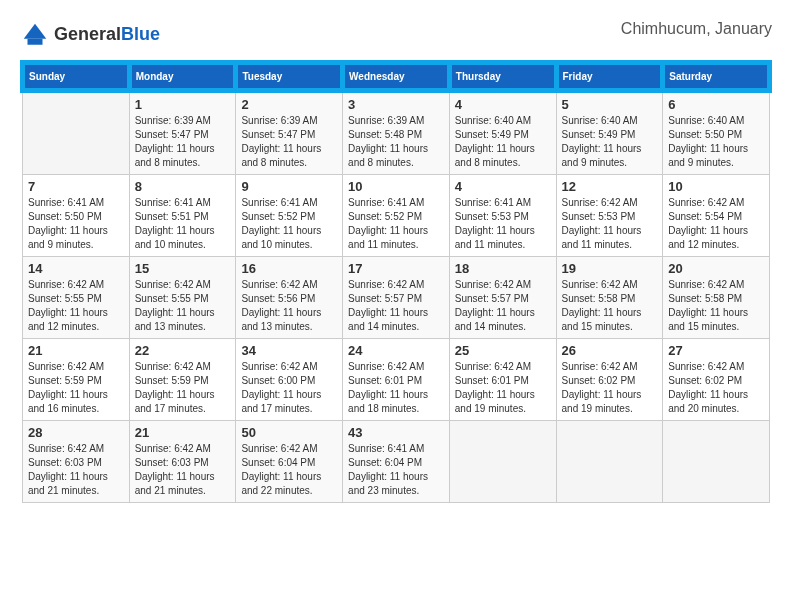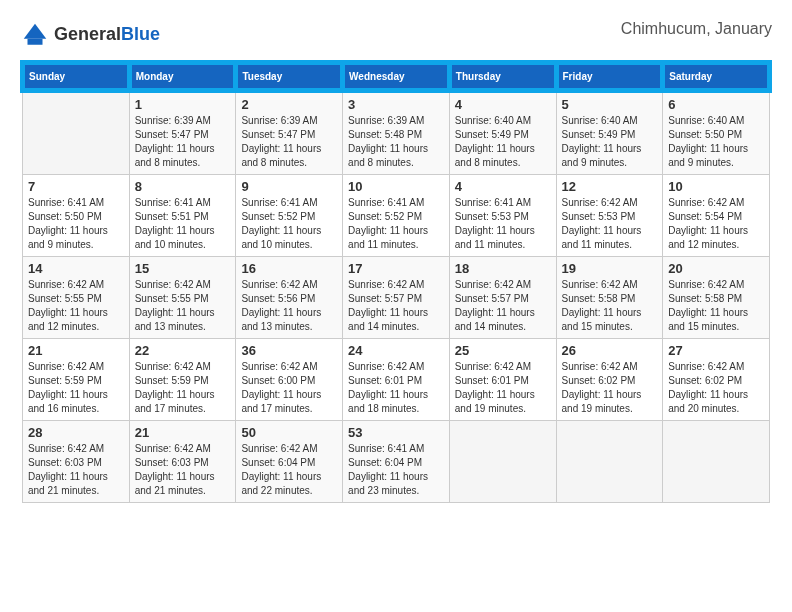--- a/index.html
+++ b/index.html
@@ -264,21 +264,21 @@
 Sunset: 5:59 PM
 Daylight: 11 hours and 16 minutes.</div>
         </td>
         <td>
           <span class="day-number">22</span>
           <div class="day-info" style="white-space: pre-line;">Sunrise: 6:42 AM
 Sunset: 5:59 PM
 Daylight: 11 hours and 17 minutes.</div>
         </td>
         <td>
-          <span class="day-number">36</span>
+          <span class="day-number">34</span>
           <div class="day-info" style="white-space: pre-line;">Sunrise: 6:42 AM
 Sunset: 6:00 PM
 Daylight: 11 hours and 17 minutes.</div>
         </td>
         <td>
           <span class="day-number">24</span>
           <div class="day-info" style="white-space: pre-line;">Sunrise: 6:42 AM
 Sunset: 6:01 PM
 Daylight: 11 hours and 18 minutes.</div>
         </td>
@@ -314,21 +314,21 @@
 Sunset: 6:03 PM
 Daylight: 11 hours and 21 minutes.</div>
         </td>
         <td>
           <span class="day-number">50</span>
           <div class="day-info" style="white-space: pre-line;">Sunrise: 6:42 AM
 Sunset: 6:04 PM
 Daylight: 11 hours and 22 minutes.</div>
         </td>
         <td>
-          <span class="day-number">53</span>
+          <span class="day-number">43</span>
           <div class="day-info" style="white-space: pre-line;">Sunrise: 6:41 AM
 Sunset: 6:04 PM
 Daylight: 11 hours and 23 minutes.</div>
         </td>
         <td class="empty-cell"></td>
         <td class="empty-cell"></td>
         <td class="empty-cell"></td>
       </tr>
     </tbody>
 </table>

